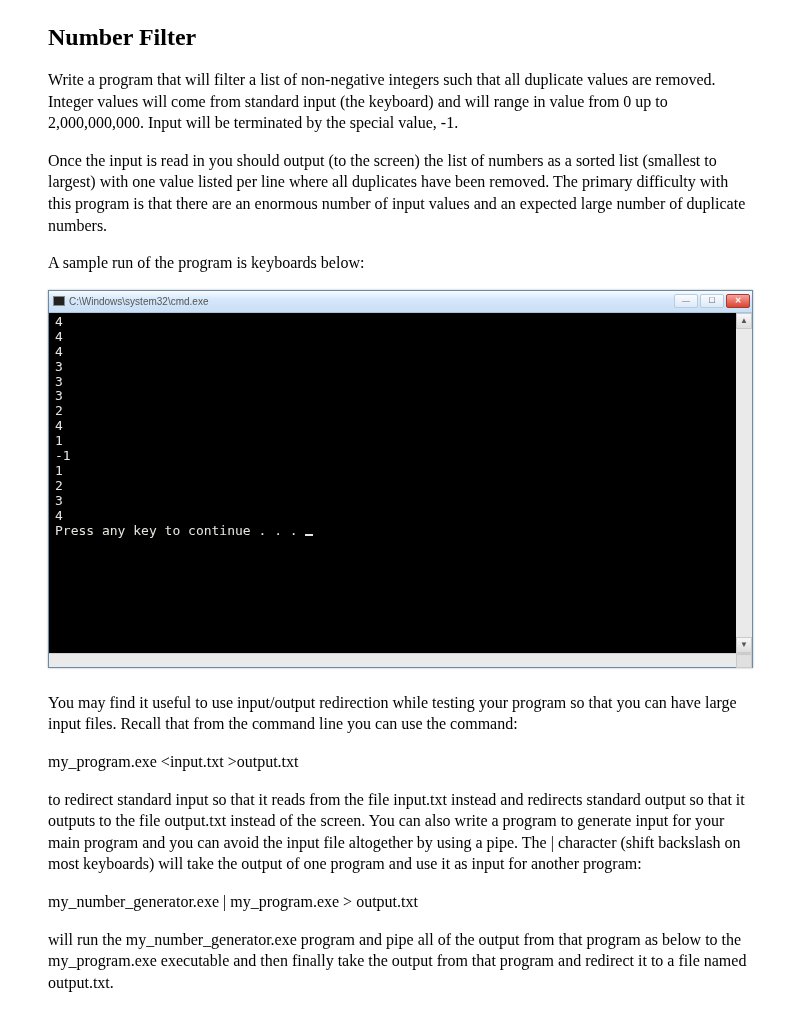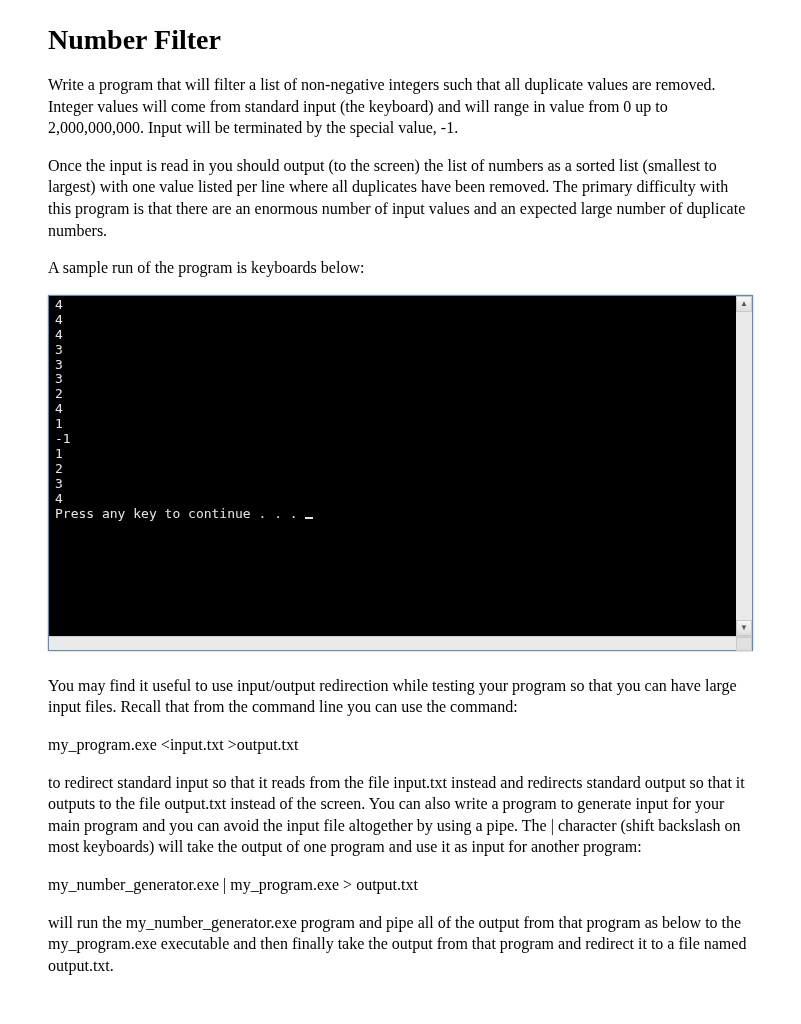--- a/index.html
+++ b/index.html
@@ -8,21 +8,21 @@
       box-sizing: border-box;
     }
     body {
       font-family: 'Times New Roman', Times, serif;
       background: #fff;
       width: 801px;
       padding: 24px 48px 40px 48px;
       color: #000;
     }
     h1 {
-      font-size: 28px;
+      font-size: 24px;
       font-weight: bold;
       margin-bottom: 18px;
     }
     p {
       font-size: 16px;
       line-height: 1.35;
       margin-bottom: 16px;
     }
     .cmd-window {
       border: 1px solid #6b8aa8;
@@ -136,20 +136,31 @@
 </head>
 <body>
 
 <h1>Number Filter</h1>
 
 <p>Write a program that will filter a list of non-negative integers such that all duplicate values are removed.  Integer values will come from standard input (the keyboard) and will range in value from 0 up to 2,000,000,000.  Input will be terminated by the special value, -1.</p>
 <p>Once the input is read in you should output (to the screen) the list of numbers as a sorted list (smallest to largest) with one value listed per line where all duplicates have been removed.  The primary difficulty with this program is that there are an enormous number of input values and an expected large number of duplicate numbers.</p>
 <p>A sample run of the program is keyboards below:</p>
 
 <div class="cmd-window">
+  <div class="cmd-title-bar">
+    <div class="cmd-title-left">
+      <span class="cmd-title-icon"></span>
+      <span class="cmd-title-text">C:\Windows\system32\cmd.exe</span>
+    </div>
+    <div class="cmd-title-buttons">
+      <div class="cmd-btn">—</div>
+      <div class="cmd-btn">☐</div>
+      <div class="cmd-btn close">✕</div>
+    </div>
+  </div>
   <div class="cmd-body-wrap">
     <div class="cmd-body"><span>4</span>
 <span>4</span>
 <span>4</span>
 <span>3</span>
 <span>3</span>
 <span>3</span>
 <span>2</span>
 <span>4</span>
 <span>1</span>

